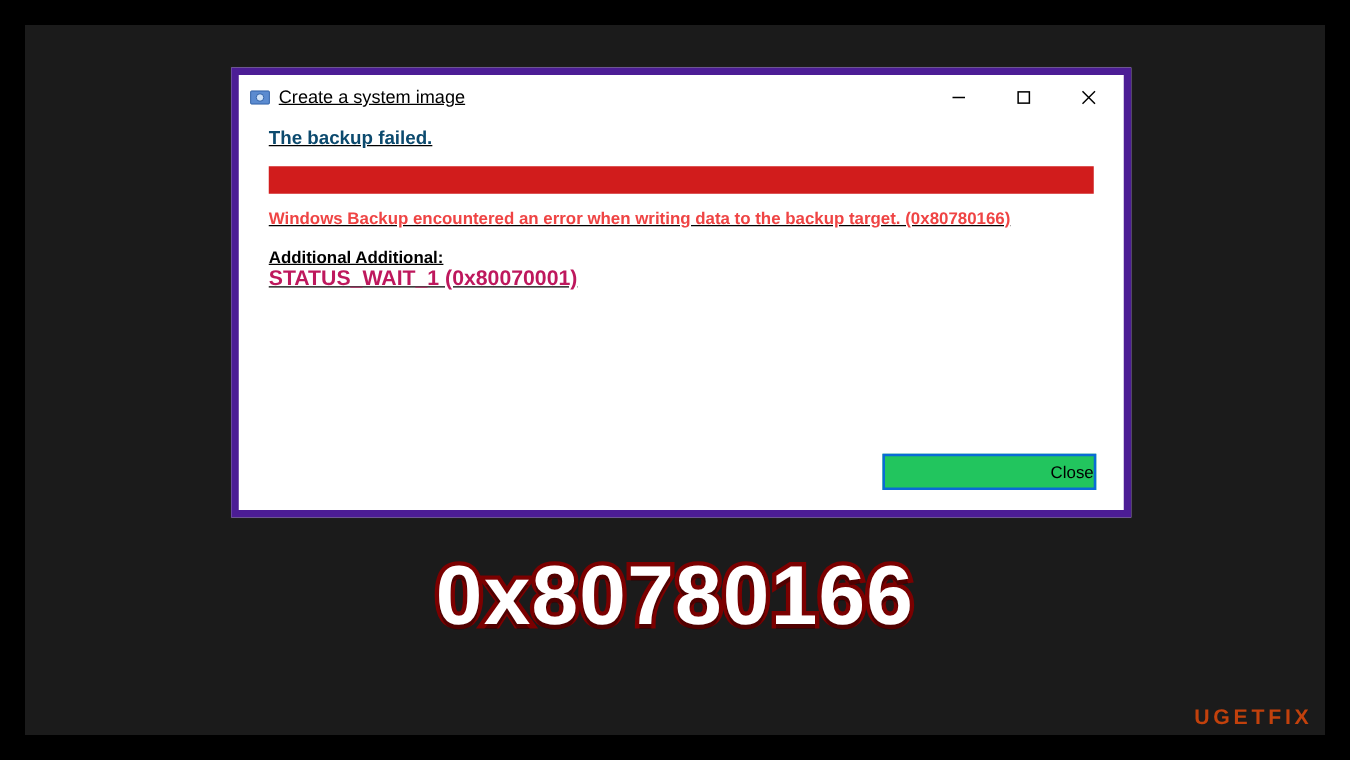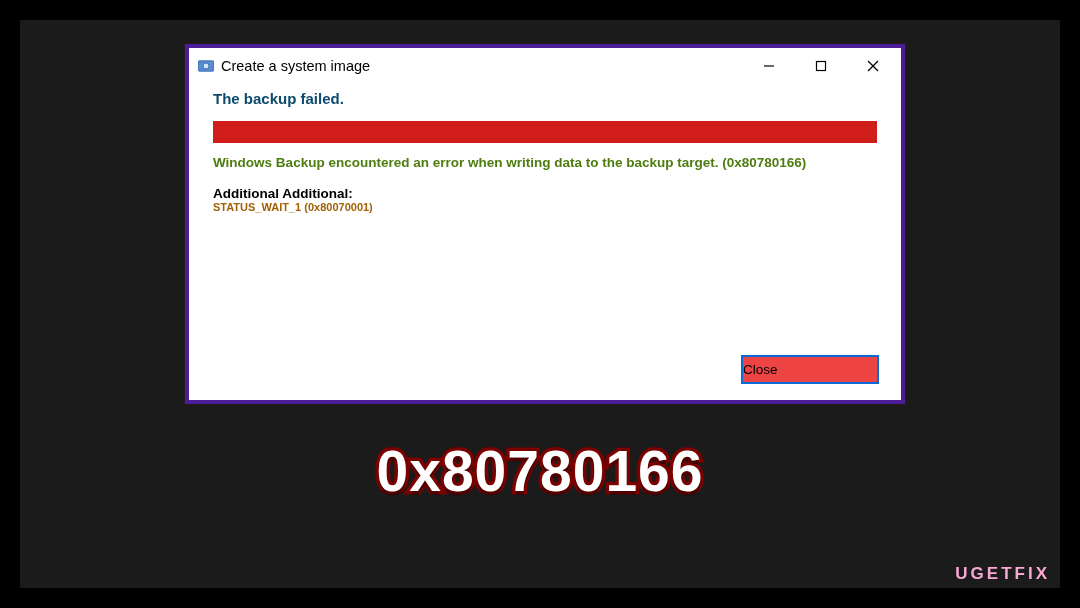--- a/index.html
+++ b/index.html
@@ -18,27 +18,28 @@
     .outer-frame {
       position: absolute;
       top: 20px;
       left: 20px;
       right: 20px;
       bottom: 20px;
       background: #1b1b1b;
     }
     .dialog {
       position: absolute;
-      top: 44px;
+      top: 54px;
       left: 185px;
       width: 720px;
       height: 360px;
       background: #fff;
-      border: 4px solid #4c1d95;
+      border: 6px solid #4c1d95;
       box-shadow: 0 0 0 1px rgba(255,255,255,.02);
+      text-decoration: underline;
     }
     .titlebar {
       height: 36px;
       display: flex;
       align-items: center;
       padding-left: 8px;
       font-size: 14.5px;
       color: #000;
       position: relative;
     }
@@ -76,74 +77,74 @@
       color: #0c4a6e;
       margin-bottom: 14px;
     }
     .error-bar {
       height: 22px;
       background: #d11c1c;
       margin-bottom: 12px;
     }
     .error-msg {
       font-size: 13.5px;
-      color: #4d7c0f;
+      color: #ef4444;
       font-weight: 600;
       margin-bottom: 16px;
     }
     .addl-label {
       font-size: 13.5px;
       font-weight: 600;
       color: #000;
     }
     .addl-value {
-      font-size: 11px;
+      font-size: 17px;
       font-weight: 600;
-      color: #a16207;
+      color: #be185d;
     }
     .button-row {
       position: absolute;
       bottom: 16px;
       right: 22px;
     }
     .close-btn {
-      width: 138px;
+      width: 171px;
       height: 29px;
-      background: #ef4444;
+      background: #22c55e;
       border: 2px solid #0a6bd6;
       font-size: 13.5px;
       color: #000;
       display: flex;
       align-items: center;
-      justify-content: flex-start;
+      justify-content: flex-end;
       cursor: pointer;
     }
     .big-code {
       position: absolute;
       top: 438px;
       left: 0;
       right: 0;
       text-align: center;
-      font-size: 57px;
+      font-size: 67px;
       font-weight: 900;
       font-family: Arial, sans-serif;
       letter-spacing: 1px;
       color: #fff;
       -webkit-text-stroke: 7px #7b0000;
       paint-order: stroke fill;
       text-shadow: 0 4px 0 rgba(0,0,0,.35);
     }
     .watermark {
       position: absolute;
       right: 30px;
       bottom: 24px;
       font-size: 17px;
       font-weight: 700;
       letter-spacing: 3px;
-      color: #f9a8d4;
+      color: #c2410c;
       font-family: Arial, sans-serif;
     }
   </style>
 </head>
 <body>
 
 <div class="outer-frame"></div>
 
 <div class="dialog">
   <div class="titlebar">

